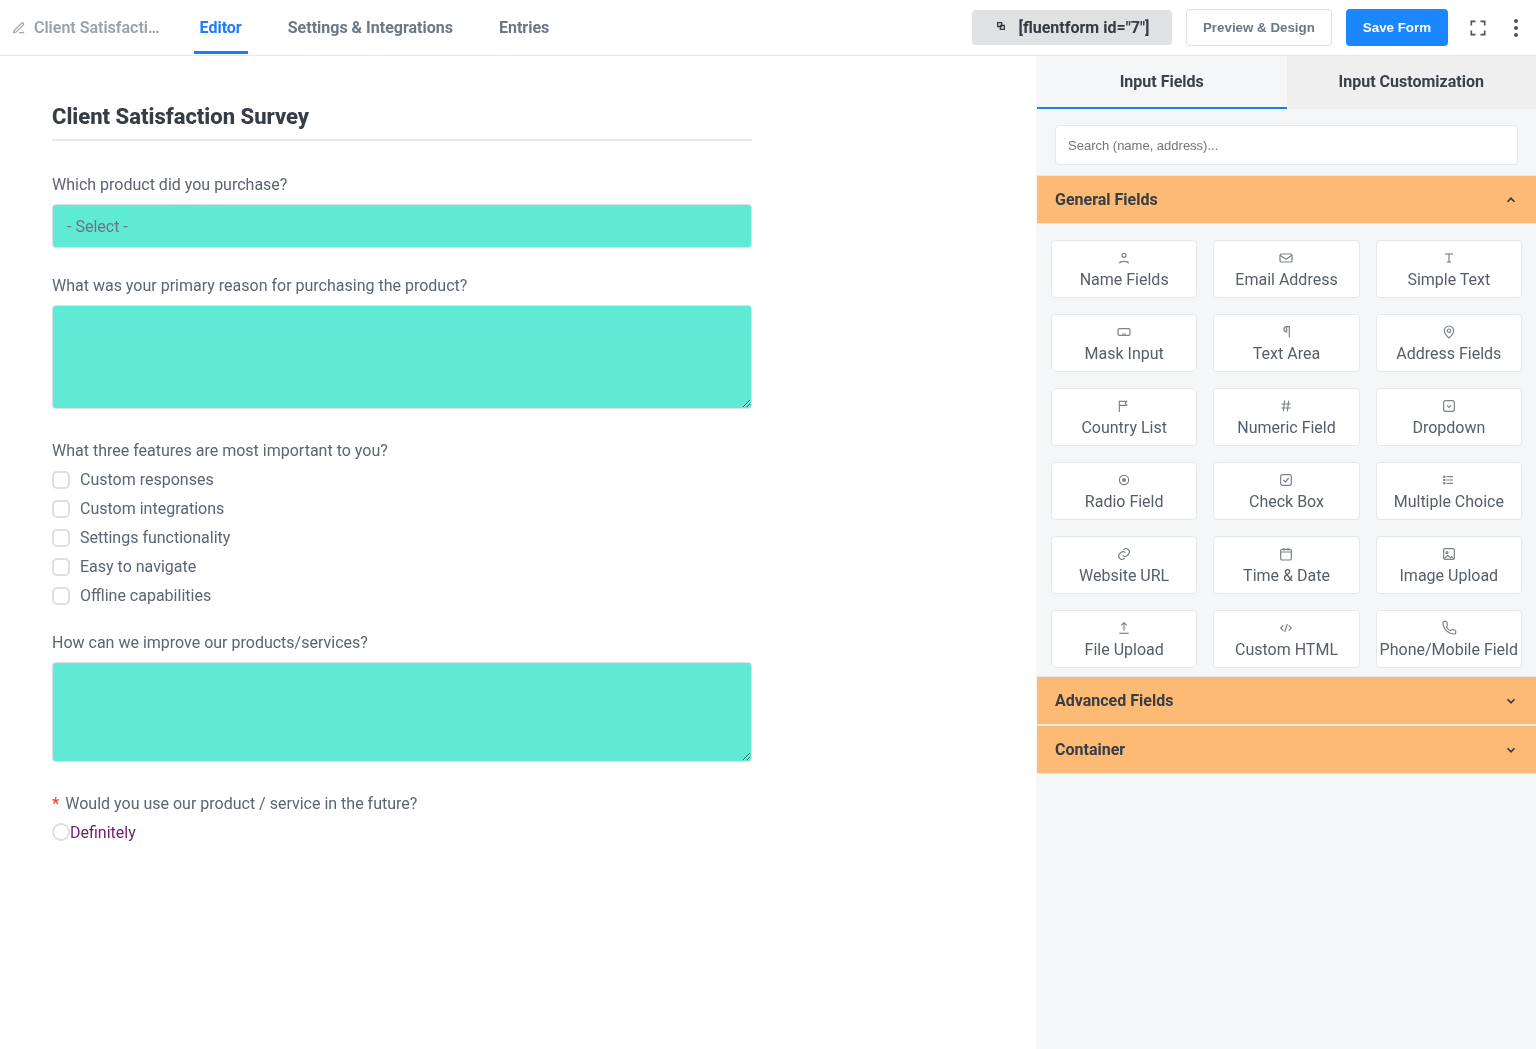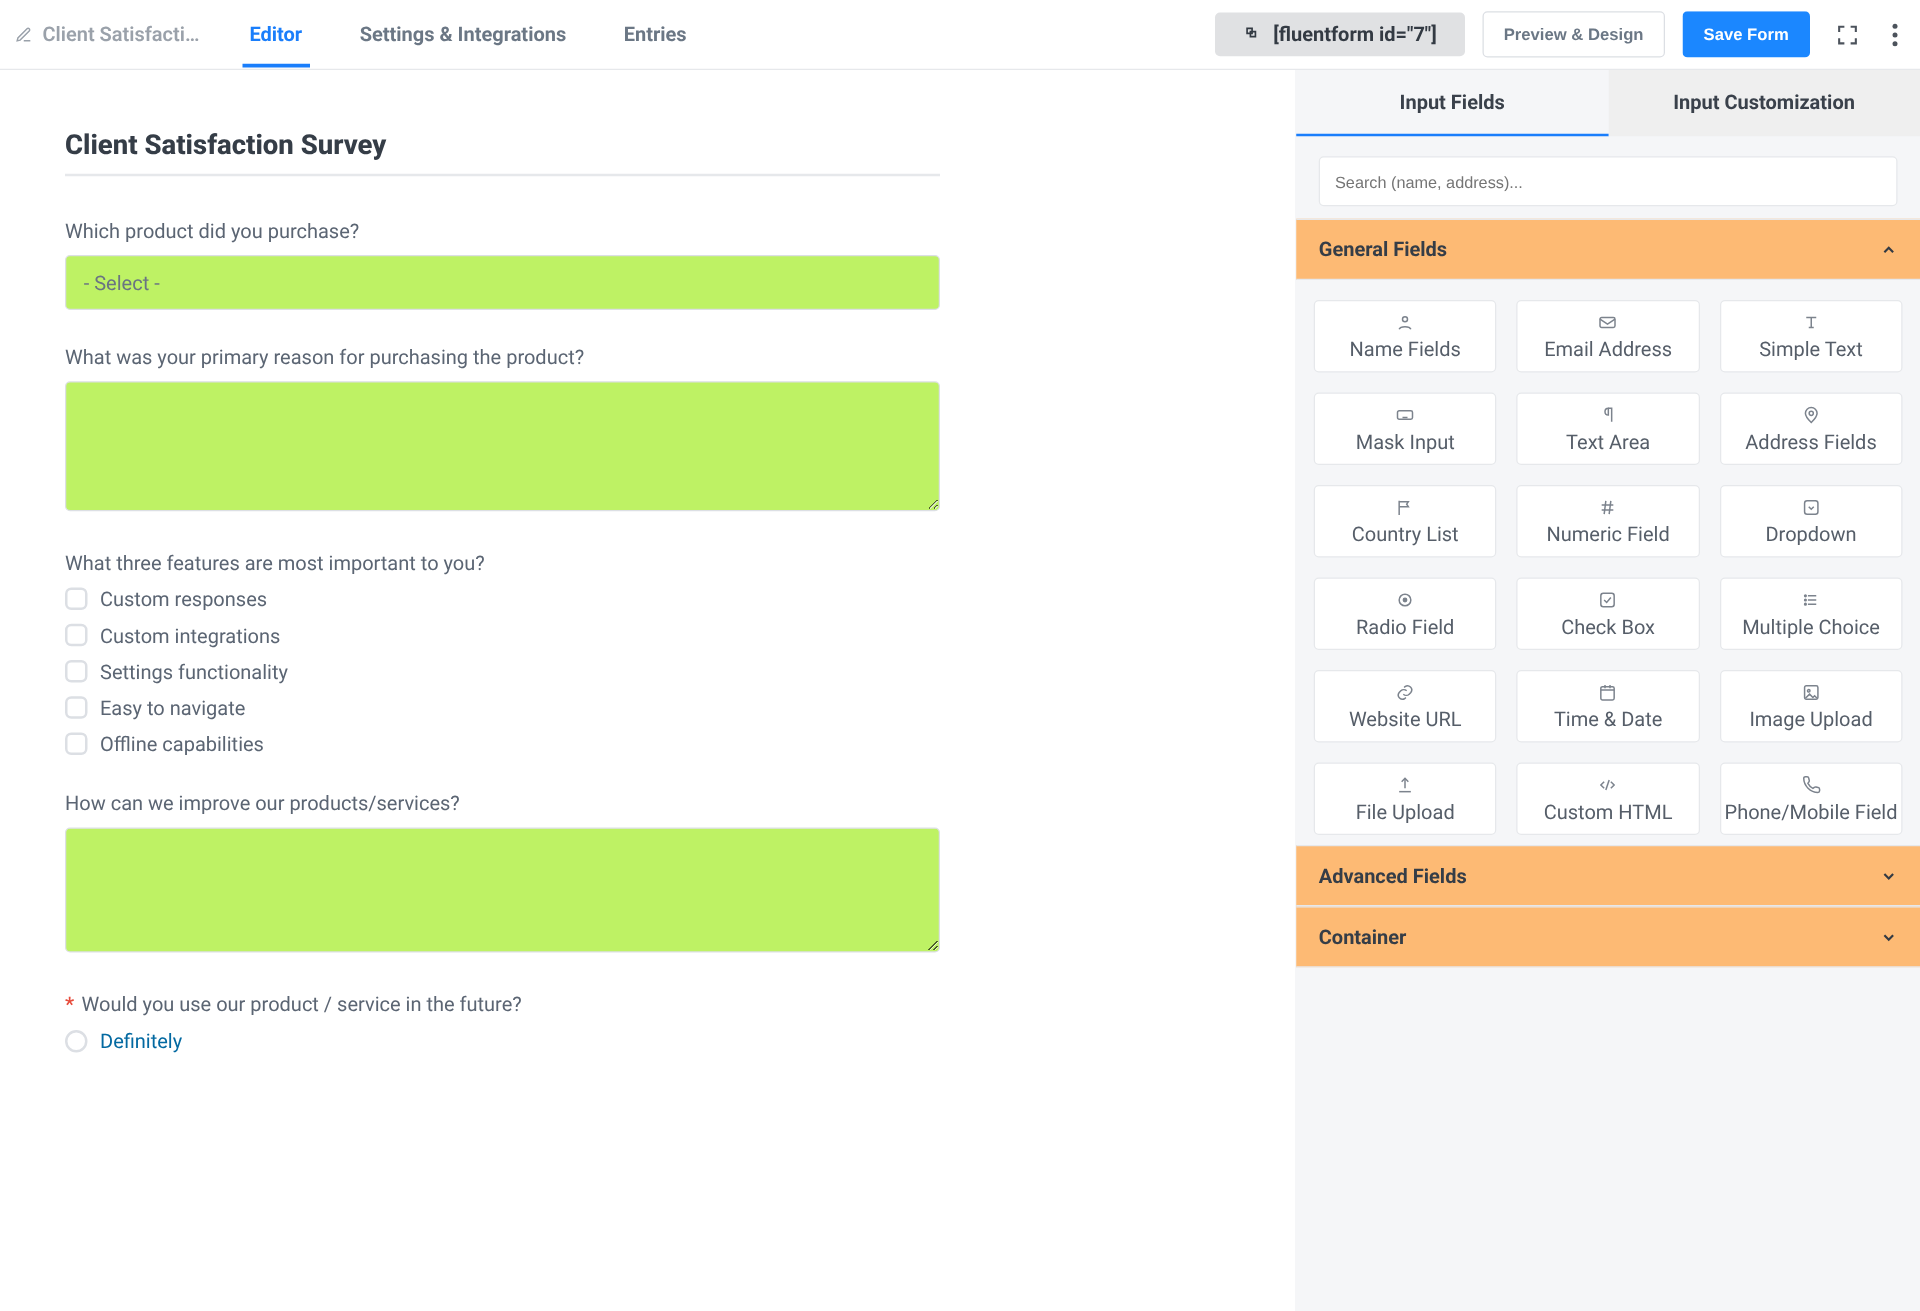--- a/index.html
+++ b/index.html
@@ -39,29 +39,29 @@
   .dots i{width:4px;height:4px;background:#4c535c;border-radius:50%;display:block;}
 
   
   .main{display:flex;min-height:calc(1049px - 56px);}
   .canvas{flex:1;padding:48px 52px 24px 52px;}
   .canvas-inner{max-width:700px;}
   .h-title{font-size:22px;font-weight:800;color:var(--title);padding-bottom:10px;border-bottom:2px solid var(--line);margin:0 0 34px;}
   .field{margin-bottom:28px;}
   .label{color:#5b6573;margin-bottom:10px;font-size:16px;}
   .required{color:#e74c3c;margin-right:6px;font-weight:700;}
-  .select, .textarea{width:100%;border:1px solid var(--line2);border-radius:4px;background:#bef264;color:#6a7482;}
+  .select, .textarea{width:100%;border:1px solid var(--line2);border-radius:4px;background:#5eead4;color:#6a7482;}
   .select{height:44px;display:flex;align-items:center;padding:0 14px;font-size:16px;}
   .textarea{height:104px;resize:both;padding:10px 12px;}
   .ta2{height:100px;}
   .checks{display:flex;flex-direction:column;gap:10px;margin-top:6px;}
-  .check{display:flex;align-items:flex-start;gap:10px;color:#5b6573;}
+  .check{display:flex;align-items:center;gap:10px;color:#5b6573;}
   .box{width:18px;height:18px;border:2px solid var(--line2);border-radius:5px;background:#fff;}
   .radios{display:flex;flex-direction:column;gap:10px;margin-top:8px;}
-  .radio{display:flex;align-items:center;gap:10px;color:#0369a1;}
+  .radio{display:flex;align-items:flex-start;color:#701a75;}
   .circle{width:18px;height:18px;border:2px solid var(--line2);border-radius:50%;}
 
   
   .panel{width:500px;background:#fff;}
   .panel-inner{background:var(--panel);min-height:100%;width:100%;border-left:1px solid var(--panel);padding-top:0;padding-bottom: 16px;}
   .ptabs{display:flex;}
   .ptab{flex:1;text-align:center;padding:16px 0;color:#3a414b;font-weight:700;border-bottom:2px solid transparent;cursor:pointer;background:var(--panel2);}
   .ptab.active{background:var(--panel);border-bottom-color:var(--blue);}
   .search-wrap{padding:16px 18px 10px;}
   .search{width:100%;height:40px;background:#fff;border:1px solid var(--line);border-radius:4px;padding:0 12px;color:#9aa1aa;font-size:13px;}

